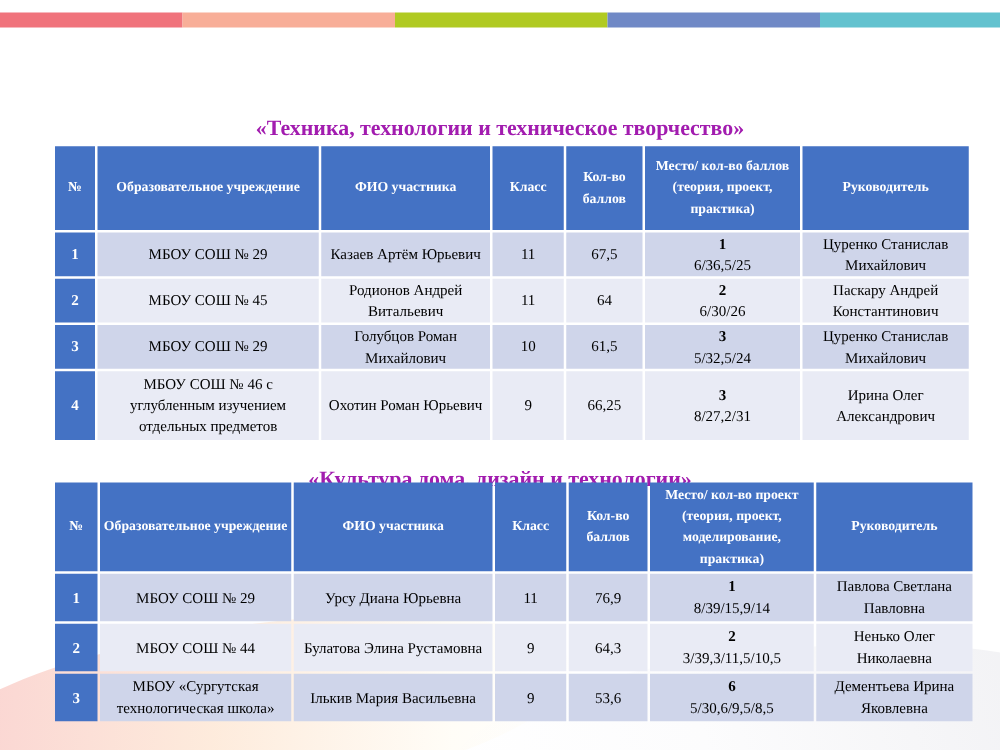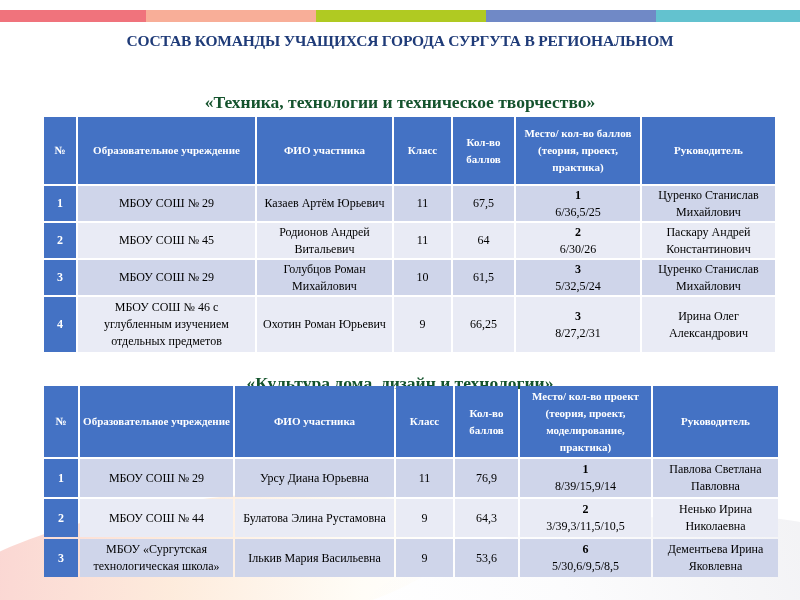--- a/index.html
+++ b/index.html
@@ -22,21 +22,21 @@
     border-radius: 50%;
     transform: rotate(-6deg);
   }
   .title {
     position: absolute; top: 31px; left: 0; width: 800px; text-align: center;
     color: #1F3B78; font-weight: bold; font-size: 15.5px; line-height: 19px;
     letter-spacing: -0.2px;
   }
   .subtitle {
     position: absolute; left: 0; width: 800px; text-align: center;
-    color: #14532d; font-weight: bold; font-size: 17.5px;
+    color: #a21caf; font-weight: bold; font-size: 17.5px;
   }
   .sub1 { top: 92px; }
   .sub2 { top: 373px; }
   table {
     position: absolute; border-collapse: separate; border-spacing: 2px;
     table-layout: fixed; font-size: 12px; color: #000;
   }
   td, th { text-align: center; vertical-align: middle; padding: 0 2px; line-height: 17px; }
   th { background: #4472C4; color: #ffffff; font-weight: bold; font-size: 11px; line-height: 17px; }
   td.num { background: #4472C4; color: #ffffff; font-weight: bold; }
@@ -55,21 +55,20 @@
 
 <div class="stripe">
   <div style="width:146px;background:#F0737C"></div>
   <div style="width:170px;background:#F8AE98"></div>
   <div style="width:170px;background:#B0CA22"></div>
   <div style="width:170px;background:#7089C6"></div>
   <div style="width:144px;background:#63C2CF"></div>
 </div>
 
 <div class="title">
-  <div>СОСТАВ КОМАНДЫ УЧАЩИХСЯ ГОРОДА СУРГУТА  В РЕГИОНАЛЬНОМ</div>
 </div>
 
 <div class="subtitle sub1">«Техника, технологии и техническое творчество»</div>
 
 <table class="t1">
   <colgroup>
     <col style="width:32px">
       <col style="width:177px">
       <col style="width:135px">
       <col style="width:57px">
@@ -157,21 +156,21 @@
     <td><span class="place">1</span><span>8/39/15,9/14</span></td>
     <td>Павлова Светлана Павловна</td>
   </tr>
   <tr class="even" style="height:38px">
     <td class="num">2</td>
     <td>МБОУ СОШ № 44</td>
     <td>Булатова Элина Рустамовна</td>
     <td>9</td>
     <td>64,3</td>
     <td><span class="place">2</span><span>3/39,3/11,5/10,5</span></td>
-    <td>Ненько Ирина Николаевна</td>
+    <td>Ненько Олег Николаевна</td>
   </tr>
   <tr class="odd" style="height:38px">
     <td class="num">3</td>
     <td>МБОУ «Сургутская технологическая школа»</td>
     <td>Ількив Мария Васильевна</td>
     <td>9</td>
     <td>53,6</td>
     <td><span class="place">6</span><span>5/30,6/9,5/8,5</span></td>
     <td>Дементьева Ирина Яковлевна</td>
   </tr>

